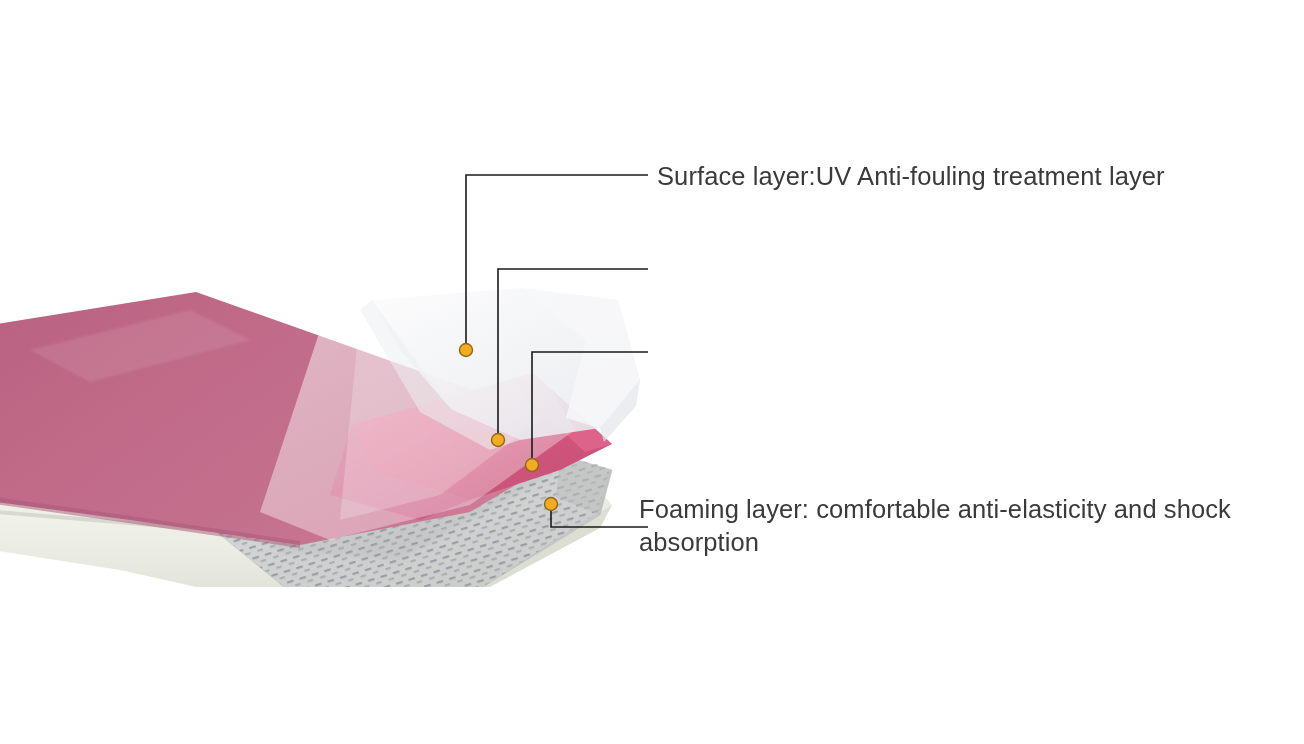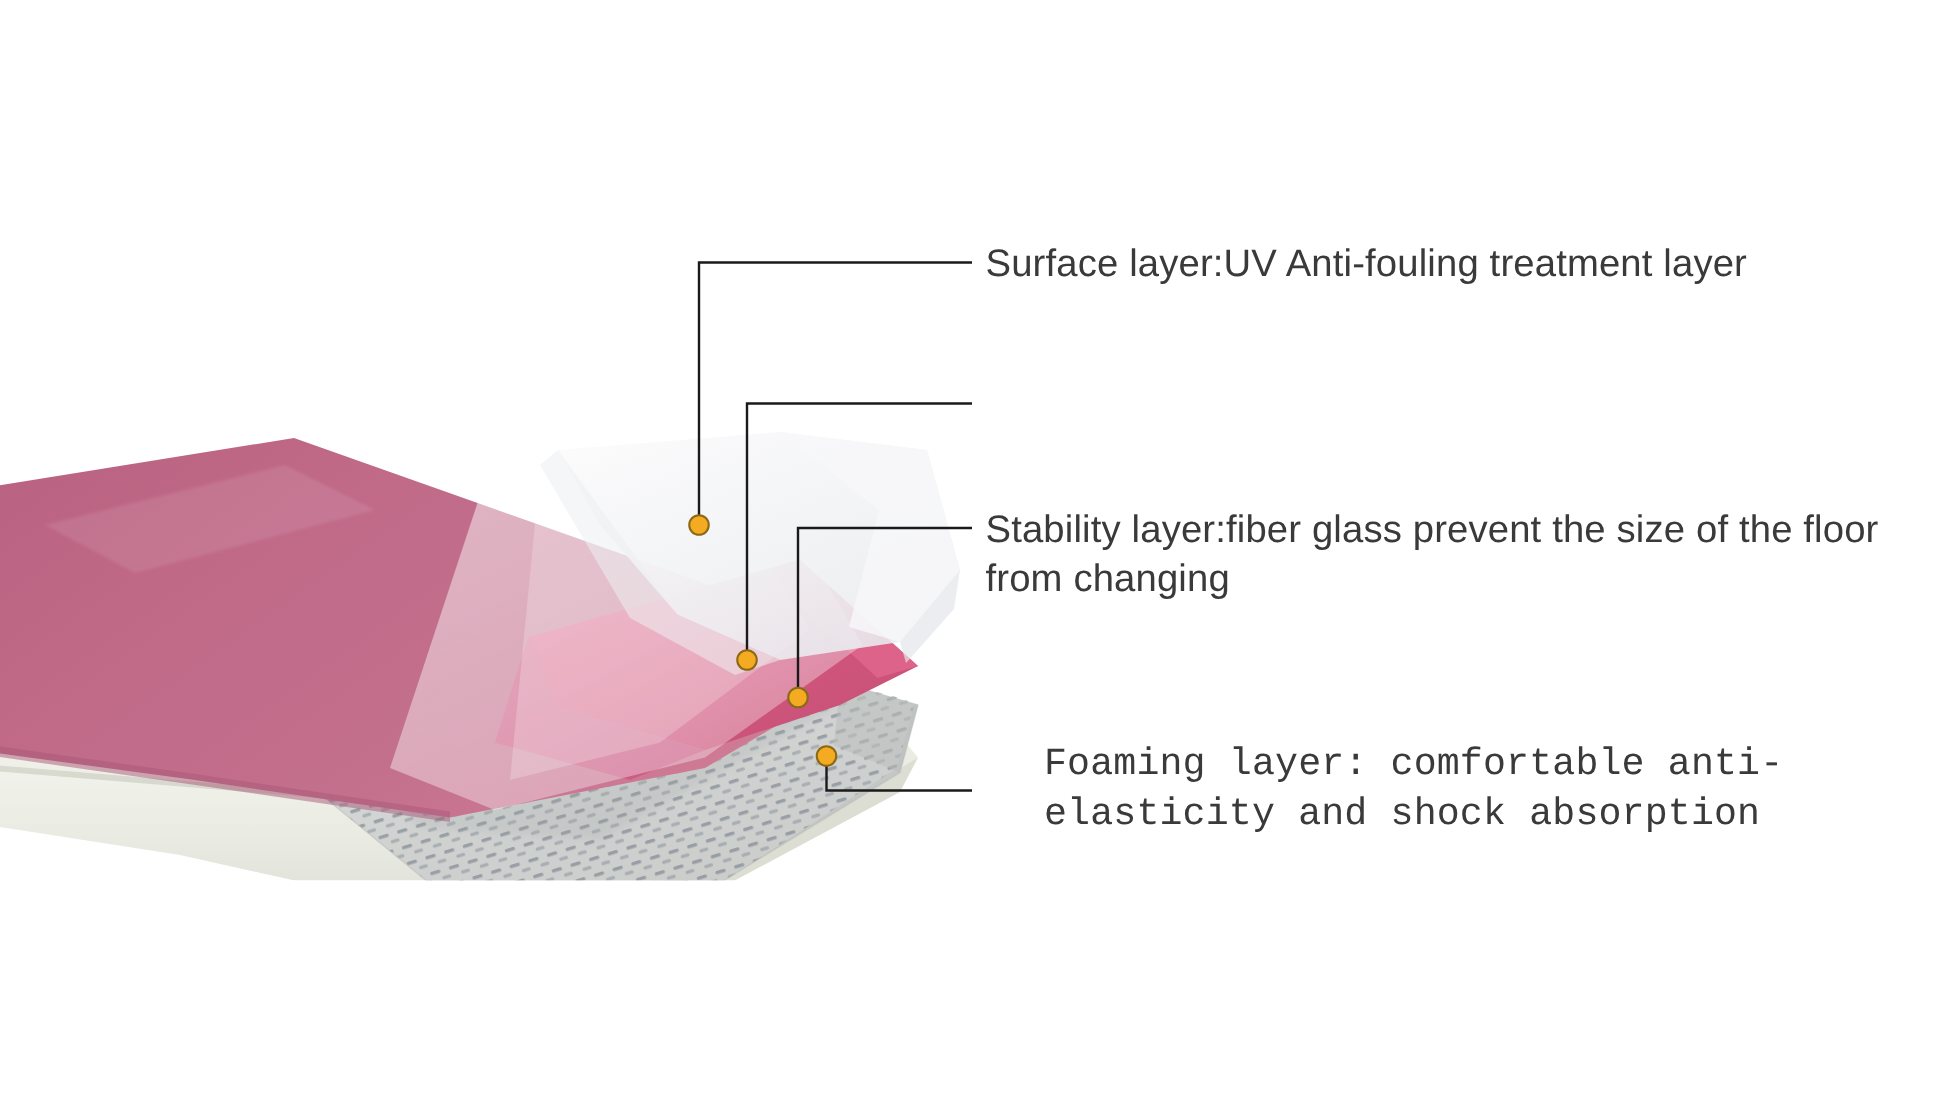--- a/index.html
+++ b/index.html
@@ -29,21 +29,21 @@
     color: #3a3a3a;
     font-size: 25.5px;
     line-height: 33px;
     font-weight: 400;
     letter-spacing: 0.1px;
     white-space: pre-wrap;
   }
   #label-surface   { left: 657px; top: 160px; width: 600px; }
   #label-wear      { left: 657px; top: 254px; width: 600px; }
   #label-stability { left: 657px; top: 337px; width: 596px; }
-  #label-foaming   { left: 696px; top: 493px; width: 596px; font-family: Liberation Mono, monospace; }
+  #label-foaming   { left: 639px; top: 493px; width: 596px; }
   #leader-lines {
     position: absolute;
     left: 0;
     top: 0;
     width: 1304px;
     height: 744px;
     pointer-events: none;
   }
 </style>
 </head>
@@ -177,17 +177,16 @@
 
     <g>
       <polyline points="551,504 551,527 648,527" fill="none" stroke="#1a1a1a" stroke-width="1.6"></polyline>
       <circle cx="551" cy="504" r="6.5" fill="#f5ab21" stroke="#8a6a16" stroke-width="1.4"></circle>
     </g>
   </svg>
 
   <div class="callout-label" id="label-surface">Surface layer:UV Anti-fouling treatment layer</div>
 
 
-  <div class="callout-label" id="label-stability">Stability layer:fiber glass prevent the size of the floor from changing</div>
 
   <div class="callout-label" id="label-foaming">Foaming layer: comfortable anti-elasticity and shock absorption</div>
 
 </div>
 
 </body></html>

